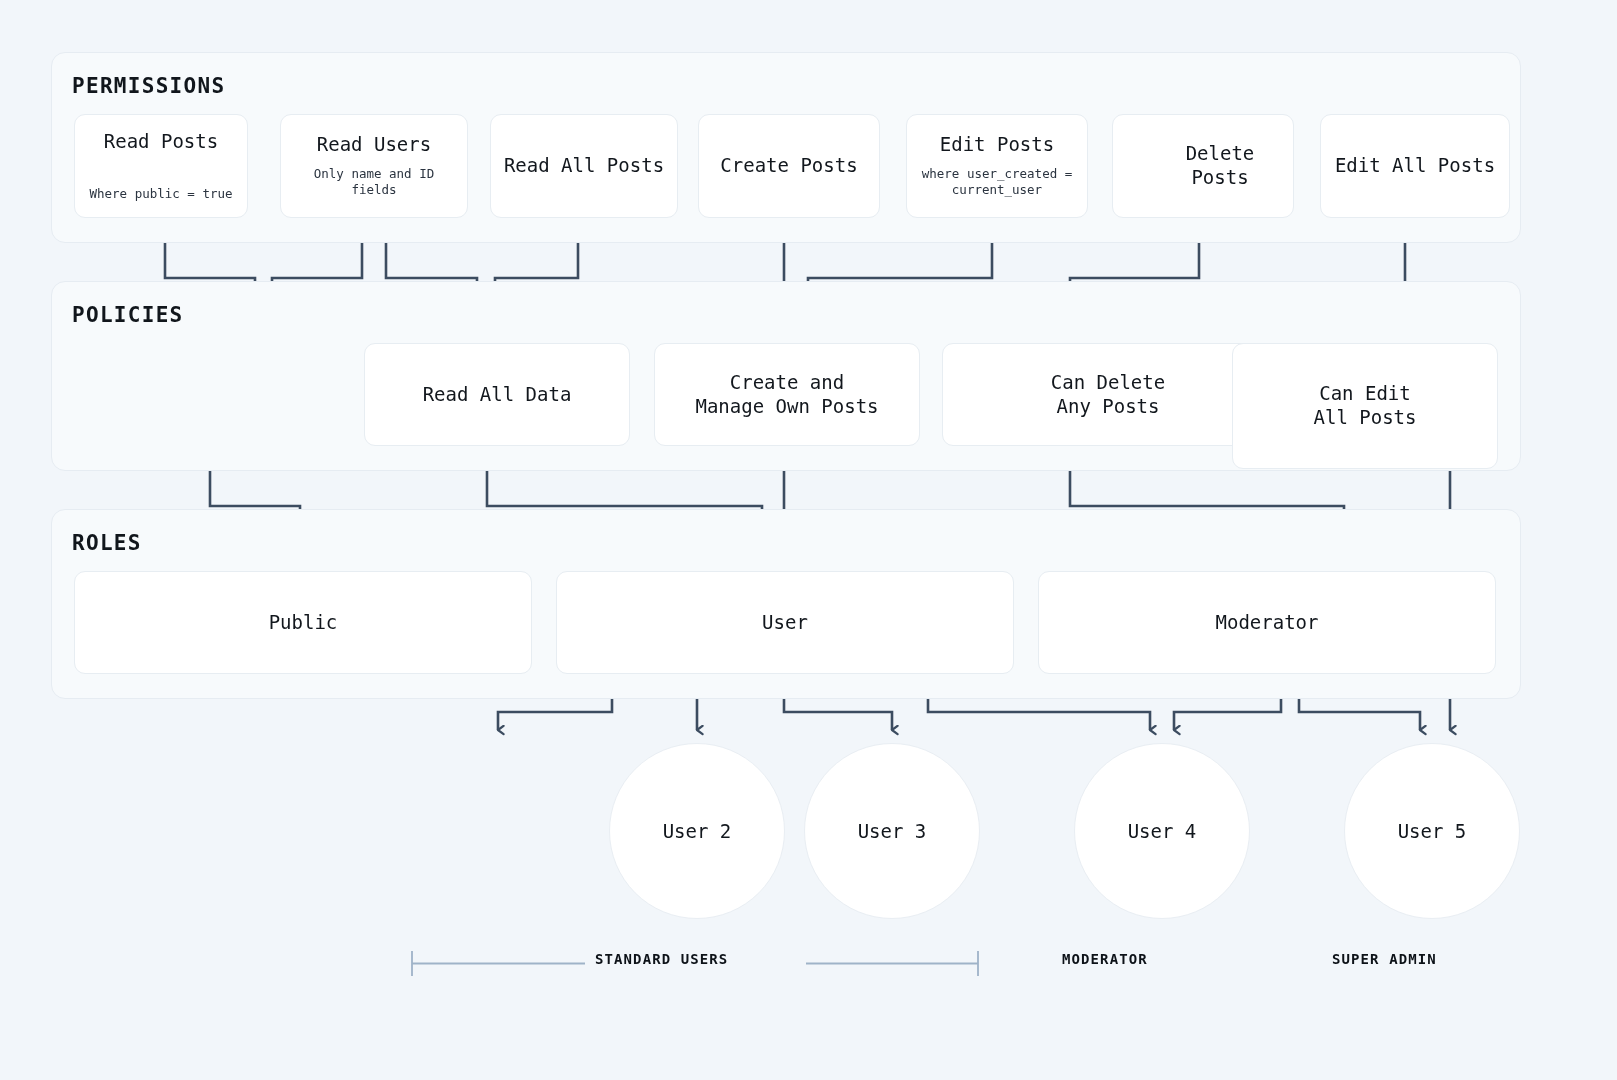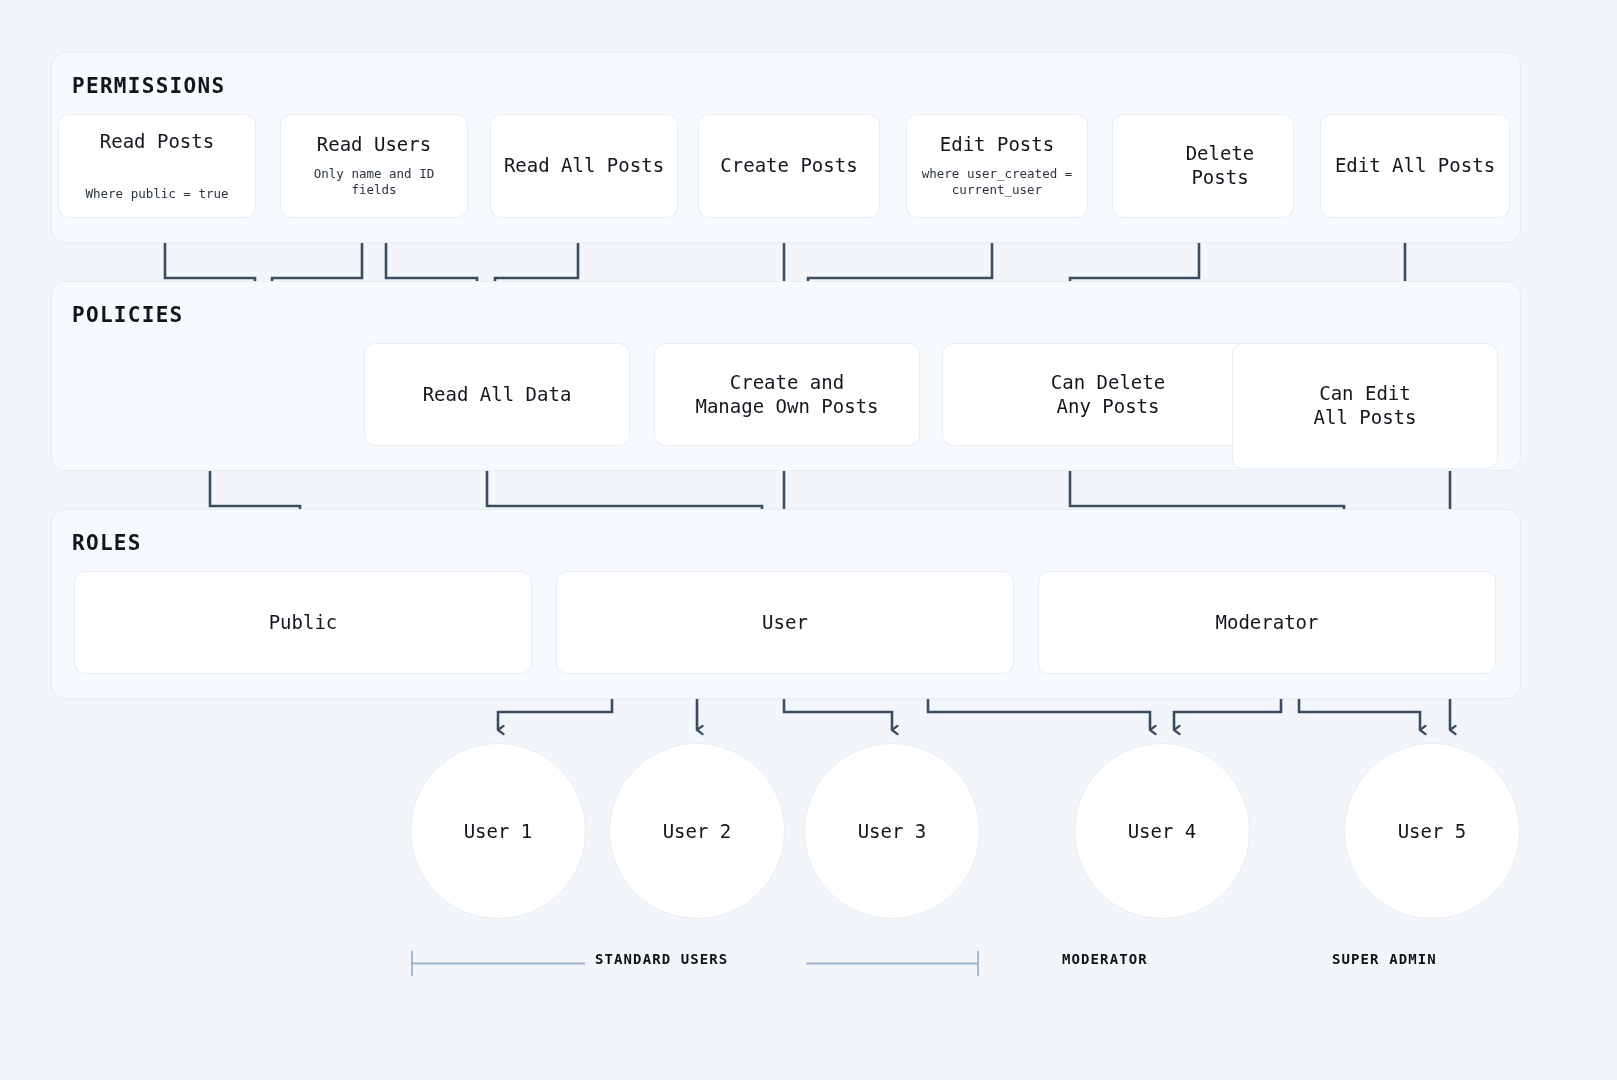--- a/index.html
+++ b/index.html
@@ -164,21 +164,21 @@
       <line x1="412" y1="951" x2="412" y2="976"></line>
       <line x1="412" y1="963.5" x2="585" y2="963.5"></line>
       <line x1="806" y1="963.5" x2="978" y2="963.5"></line>
       <line x1="978" y1="951" x2="978" y2="976"></line>
     </g>
   </svg>
 
   <div class="section" style="left:51px; top:52px; width:1470px; height:191px;"></div>
   <div class="section-title" style="left:72px; top:74px;">PERMISSIONS</div>
 
-  <div class="card" style="left:58px; top:114px; width:198px; height:104px;gap:23px;">
+  <div class="card" style="left:74px; top:114px; width:174px; height:104px;gap:23px;">
     <div class="card-title">Read Posts</div>
     <div class="card-sub">Where public = true</div>
   </div>
 
   <div class="card" style="left:280px; top:114px; width:188px; height:104px;">
     <div class="card-title">Read Users</div>
     <div class="card-sub">Only name and ID fields</div>
   </div>
 
   <div class="card" style="left:490px; top:114px; width:188px; height:104px;">
@@ -234,23 +234,20 @@
   </div>
 
   <div class="card role-card" style="left:556px; top:571px; width:458px; height:103px;">
     <div class="card-title">User</div>
   </div>
 
   <div class="card role-card" style="left:1038px; top:571px; width:458px; height:103px;">
     <div class="card-title">Moderator</div>
   </div>
 
-  <div class="user-node" style="left:410px; top:743px; width:176px; height:176px;">
-    <span>User 1</span>
-  </div>
   <div class="user-node" style="left:609px; top:743px; width:176px; height:176px;">
     <span>User 2</span>
   </div>
   <div class="user-node" style="left:804px; top:743px; width:176px; height:176px;">
     <span>User 3</span>
   </div>
   <div class="user-node" style="left:1074px; top:743px; width:176px; height:176px;">
     <span>User 4</span>
   </div>
   <div class="user-node" style="left:1344px; top:743px; width:176px; height:176px;">

